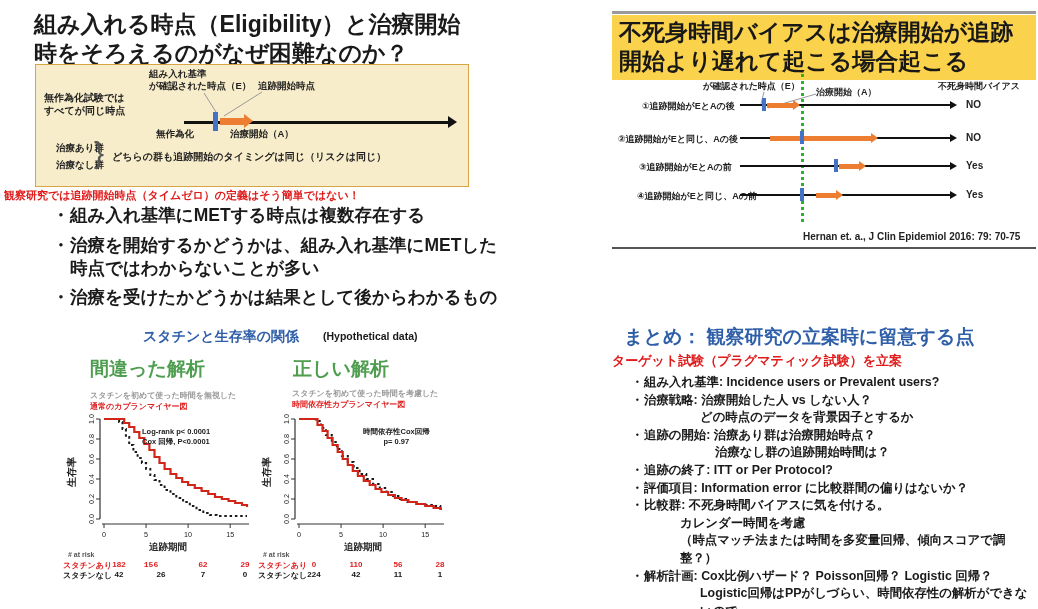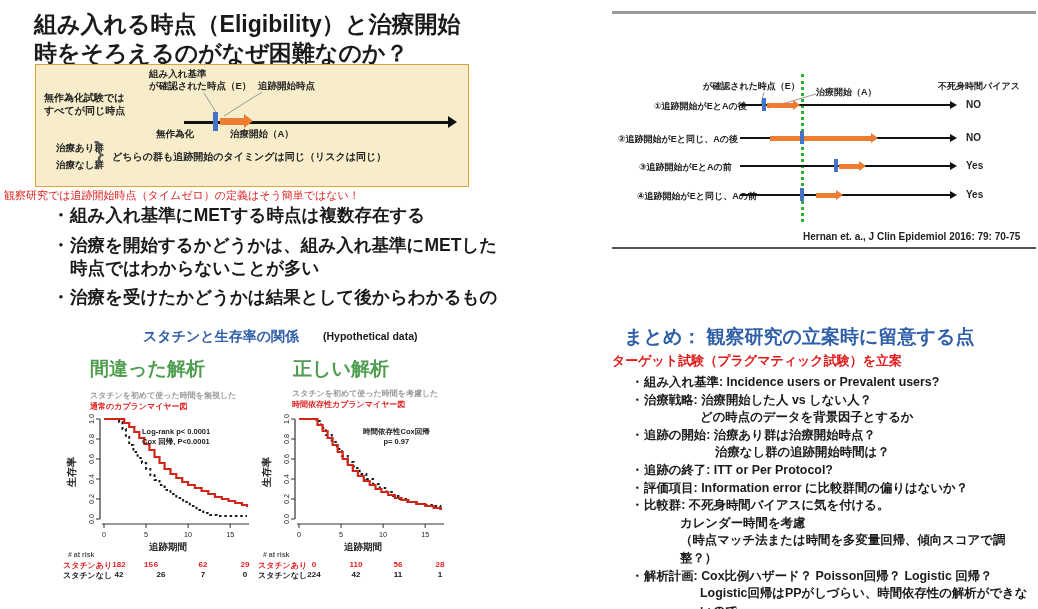--- a/index.html
+++ b/index.html
@@ -26,21 +26,21 @@
   .tl-line{position:absolute;background:#111;}
   .tl-head{position:absolute;width:0;height:0;}
   .s1-line{left:148px;top:56px;width:266px;height:3px;}
   .s1-head{left:412px;top:51px;border-left:9px solid #111;border-top:6px solid transparent;border-bottom:6px solid transparent;}
   .btick{position:absolute;background:#4472c4;}
   .s1-tick{left:177px;top:47px;width:5px;height:19px;}
   .orbar{position:absolute;background:#ed7d31;}
   .orhead{position:absolute;width:0;height:0;}
   .s1-orbar{left:184px;top:53px;width:24px;height:7px;}
   .s1-orhead{left:208px;top:49px;border-left:9px solid #ed7d31;border-top:7.5px solid transparent;border-bottom:7.5px solid transparent;}
-  .s1-warning{left:4px;top:188px;font-size:11px;font-weight:normal;color:#e01b1b;}
+  .s1-warning{left:4px;top:188px;font-size:11px;font-weight:bold;color:#e01b1b;}
   .s1-bullets{left:52px;top:204px;width:462px;}
   .s1-bullets .li{position:relative;padding-left:18px;font-size:17.5px;font-weight:bold;line-height:1.3;margin-bottom:7px;color:#1a1a1a;}
   .s1-bullets .li::before{content:"・";position:absolute;left:0;}
 
   
   #slide2{left:610px;top:0;width:428px;height:300px;}
   .s2-topline{left:2px;top:11px;width:424px;height:3px;background:#9a9a9a;}
   .s2-title{left:2px;top:15px;width:410px;background:#fbd24b;padding:3px 7px;font-size:23px;font-weight:bold;line-height:1.28;color:#181818;}
   .s2-diagram{left:0;top:80px;width:428px;height:150px;}
   .gdots{position:absolute;left:191px;top:-6px;height:148px;width:0;border-left:3px dotted #2db02d;}
@@ -121,32 +121,34 @@
     <div class="abs s1-warning">観察研究では追跡開始時点（タイムゼロ）の定義はそう簡単ではない！</div>
     <div class="abs s1-bullets">
       <div class="li">組み入れ基準にMETする時点は複数存在する</div>
       <div class="li">治療を開始するかどうかは、組み入れ基準にMETした時点ではわからないことが多い</div>
       <div class="li">治療を受けたかどうかは結果として後からわかるもの</div>
     </div>
   </div>
 
   <div id="slide2" class="abs">
     <div class="abs s2-topline"></div>
+    <div class="abs s2-title pre">不死身時間バイアスは治療開始が追跡
+開始より遅れて起こる場合起こる</div>
 
     <div class="abs s2-diagram">
       <div class="gdots"></div>
       <div class="s2-h" style="left:93px;top:0;">が確認された時点（E）</div>
       <div class="s2-h" style="left:206px;top:6px;">治療開始（A）</div>
       <div class="s2-h" style="left:328px;top:0;">不死身時間バイアス</div>
       <svg class="abs" style="left:140px;top:8px;" width="90" height="24">
         <line x1="14" y1="4" x2="11" y2="16" stroke="#999" stroke-width="1"></line>
         <line x1="66" y1="6" x2="18" y2="20" stroke="#999" stroke-width="1"></line>
       </svg>
 
-      <div class="s2-row-lbl" style="left:44px;top:20px;">①追跡開始がEとAの後</div>
+      <div class="s2-row-lbl" style="left:32px;top:20px;">①追跡開始がEとAの後</div>
       <div class="tl-line s2-line abs" style="left:130px;top:24px;"></div>
       <div class="tl-head s2-head abs" style="left:340px;top:20.5px;"></div>
       <div class="btick s2-tick abs" style="left:152px;top:18px;"></div>
       <div class="orbar s2-orbar abs" style="left:157px;top:22.5px;width:26px;"></div>
       <div class="orhead s2-orhead abs" style="left:183px;top:20px;"></div>
       <div class="s2-bias" style="top:19px;">NO</div>
 
       <div class="s2-row-lbl" style="left:8px;top:53px;">②追跡開始がEと同じ、Aの後</div>
       <div class="tl-line s2-line abs" style="left:130px;top:57px;"></div>
       <div class="tl-head s2-head abs" style="left:340px;top:53.5px;"></div>

